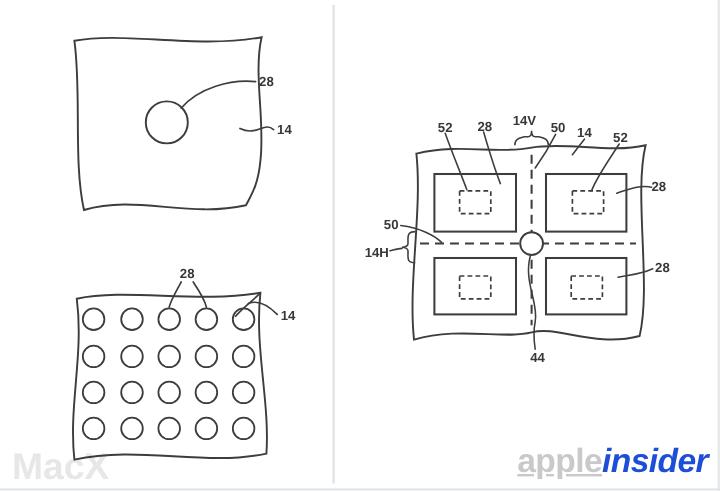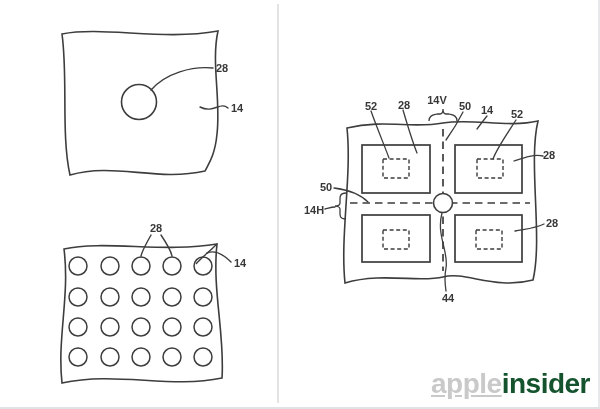--- a/index.html
+++ b/index.html
@@ -12,33 +12,34 @@
   .divider{position:absolute;left:277px;top:4px;width:2px;height:399px;background:#e3e3e3;}
   .wm-macx{
     position:absolute;left:10px;top:371px;
     font-size:31px;font-weight:bold;color:#e7e7e7;letter-spacing:0px;
   }
   .wm-ai{
     position:absolute;right:10px;top:368px;
     font-size:28px;font-weight:bold;letter-spacing:-0.5px;
   }
   .wm-ai .ai-bold{color:#c9c9c9;text-decoration:underline;}
-  .wm-ai .ai-light{color:#14532d;}
+  .wm-ai .ai-light{color:#1d4ed8;font-style:italic;}
   svg.drawing{position:absolute;left:0;top:0;}
   .lbl{
     font-family:"Liberation Sans",sans-serif;font-size:11px;font-weight:bold;
     fill:#383838;text-anchor:middle;
   }
   .stroke{stroke:#3d3d3d;fill:none;}
 </style>
 </head>
 <body>
 
 <div class="page">
 
+  <div class="wm-macx">MacX</div>
   <div class="wm-ai">
     <span class="ai-bold">apple</span><span class="ai-light">insider</span>
   </div>
 
   <svg class="drawing" width="600" height="409" viewBox="0 0 600 409">
 
     <g>
       <path class="stroke" stroke-width="1.6" d="M62,34 C103,26 163,41 218,31
                C211,62 221,100 217,134
                C215,155 209,163 205,171

